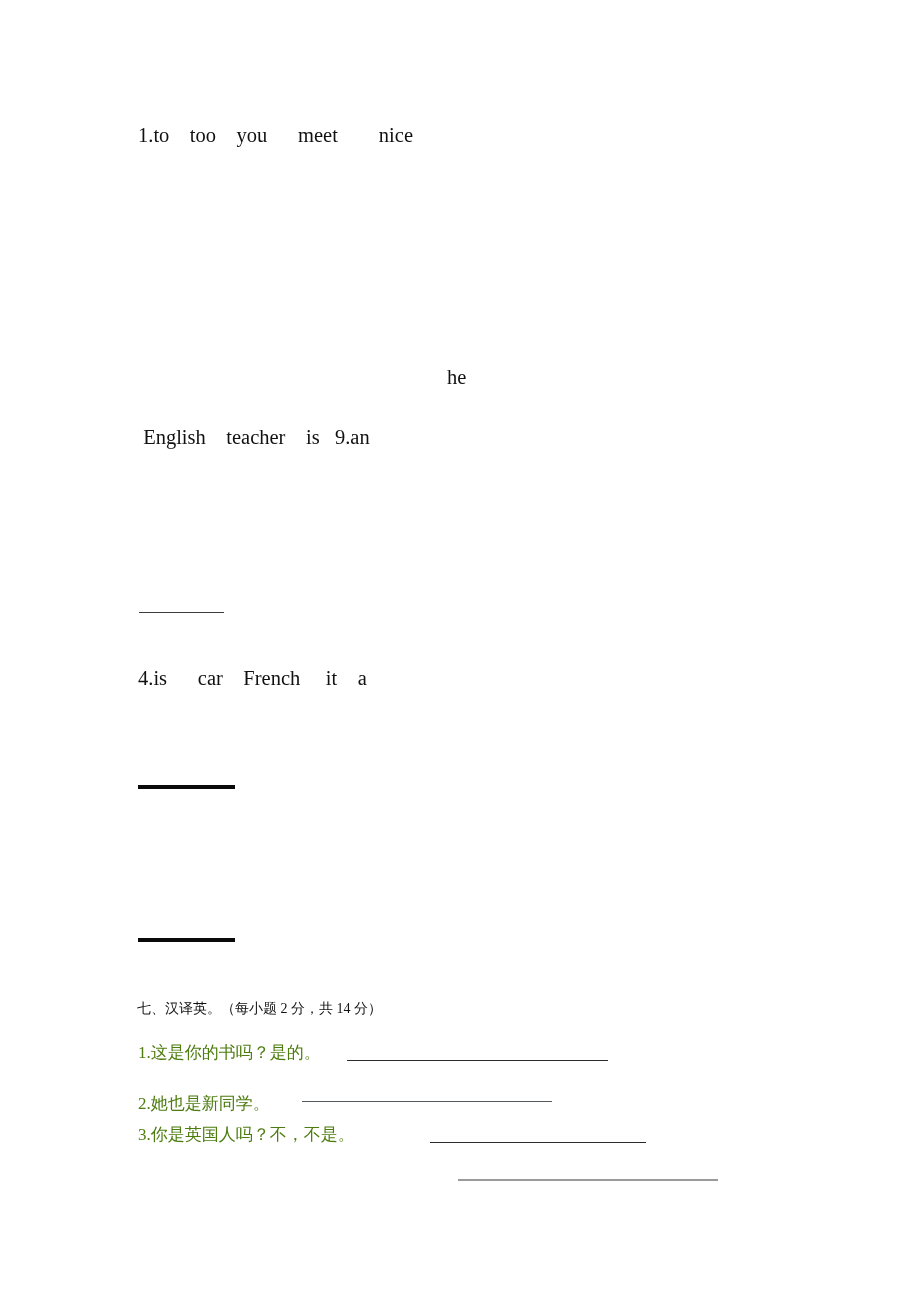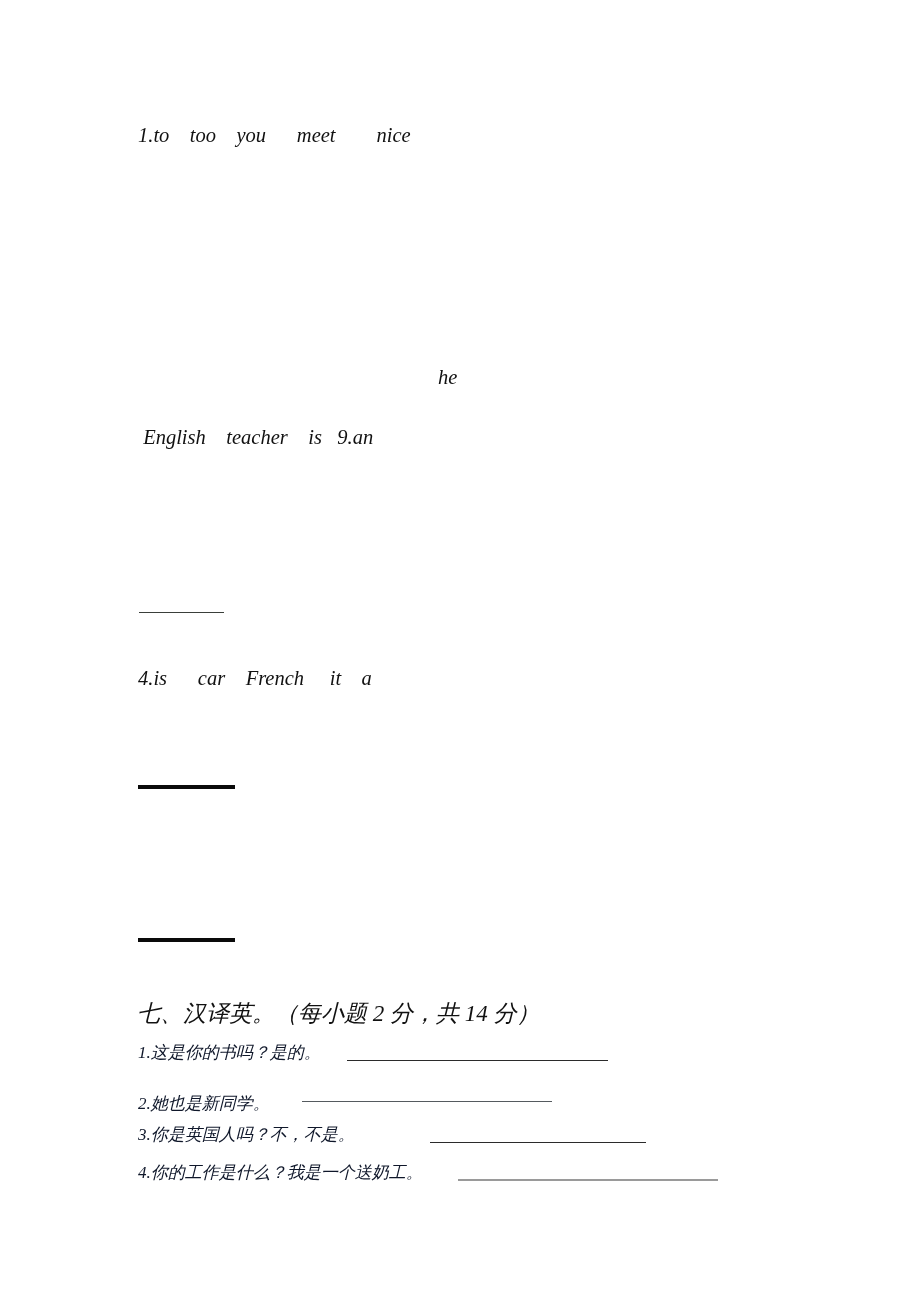--- a/index.html
+++ b/index.html
@@ -12,21 +12,20 @@
     font-family: "Liberation Serif", "DejaVu Serif", serif;
     color: #000000;
     -webkit-font-smoothing: none;
   }
   .page {
     position: relative;
     width: 800px;
     height: 1302px;
     background: #ffffff;
     overflow: hidden;
-    font-style: italic;
   }
 
   
   .scramble-line {
     position: absolute;
     font-size: 20.5px;
     line-height: 1;
     white-space: pre;
     color: #111111;
   }
@@ -49,49 +48,49 @@
     background: #3a3f3a;
   }
   .rule-thick {
     height: 4px;
     background: #0a0a0a;
   }
 
   
   .cn-heading {
     position: absolute;
-    font-size: 23px;
+    font-size: 14px;
     line-height: 1;
     white-space: pre;
     color: #111111;
   }
   .cn-item {
     position: absolute;
     font-size: 17px;
     line-height: 1;
     white-space: pre;
-    color: #0f172a;
+    color: #4d7c0f;
   }
   .blank {
     position: absolute;
     height: 1px;
   }
   .blank-dark  { background: #2b2b2b; }
   .blank-mid   { background: #555a5f; }
   .blank-light { background: #9a9a9a; height: 2px; }
 </style>
 </head>
 <body>
 
 <div class="page">
 
   <div class="scramble-line" style="left:138px; top:125px;">1.to    too    you      meet        nice</div>
 
 
-  <div class="float-word" style="left:438px; top:367px;text-align:right;">he</div>
+  <div class="float-word" style="left:447px; top:367px;text-align:right;">he</div>
 
   <div class="scramble-line" style="left:138px; top:427px;"> English    teacher    is   9.an</div>
 
   <div class="rule rule-thin" style="left:139px; top:612px; width:85px;"></div>
 
   <div class="scramble-line" style="left:138px; top:658px;margin-top:10px;">4.is      car    French     it    a</div>
 
   <div class="rule rule-thick" style="left:138px; top:785px; width:97px;"></div>
 
 
@@ -101,16 +100,15 @@
 
   <div class="cn-item" style="left:138px; top:1044px;">1.这是你的书吗？是的。</div>
   <div class="blank blank-dark" style="left:347px; top:1060px; width:261px;"></div>
 
   <div class="cn-item" style="left:138px; top:1095px;">2.她也是新同学。</div>
   <div class="blank blank-mid" style="left:302px; top:1101px; width:250px;"></div>
 
   <div class="cn-item" style="left:138px; top:1126px;">3.你是英国人吗？不，不是。</div>
   <div class="blank blank-dark" style="left:430px; top:1142px; width:216px;"></div>
 
-  <div class="cn-item" style="left:138px; top:1164px;">4.你的工作是什么？我是一个送奶工。</div>
   <div class="blank blank-light" style="left:458px; top:1179px; width:260px;"></div>
 
 </div>
 
 </body></html>

